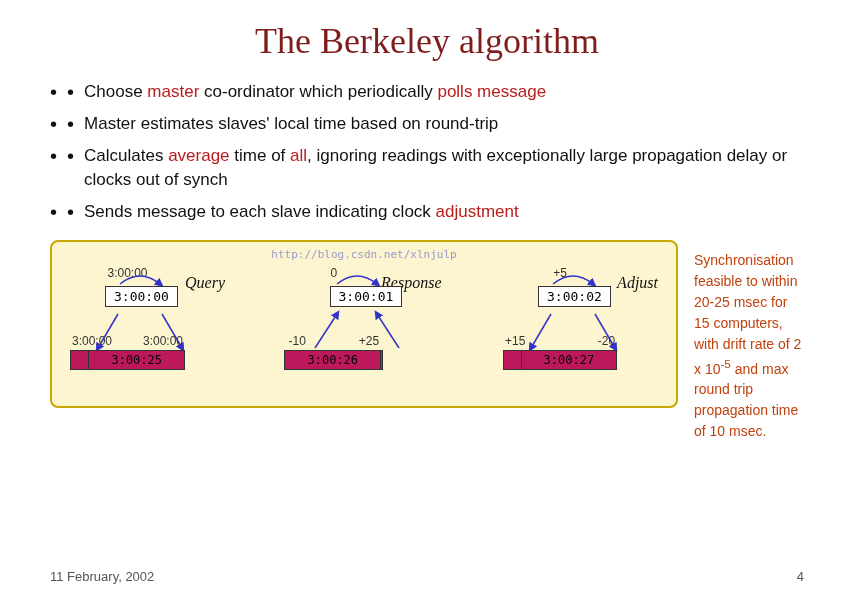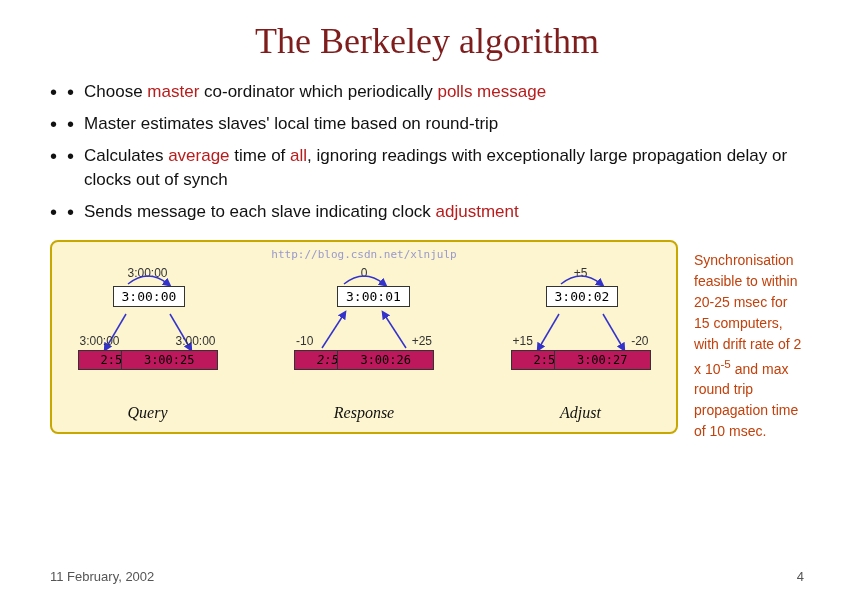--- a/index.html
+++ b/index.html
@@ -72,22 +72,22 @@
       font-family: monospace;
     }
     .diagram-sections {
       display: flex;
       flex-direction: row;
       justify-content: space-between;
       margin-top: 10px;
     }
     .diagram-section {
       display: flex;
-      flex-direction: column;
-      align-items: center;
+      flex-direction: row;
+      align-items: flex-start;
       width: 155px;
     }
     .section-label {
       font-size: 16px;
       color: #111;
       margin-top: 8px;
       font-family: Georgia, serif;
       font-style: italic;
     }
     .node-box {

